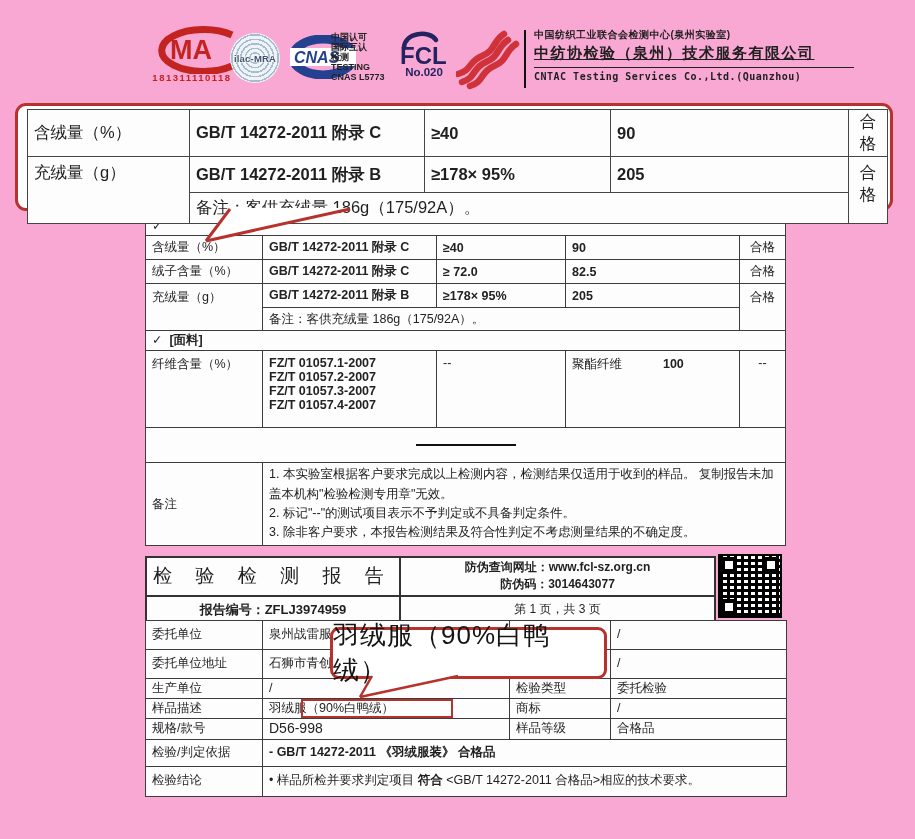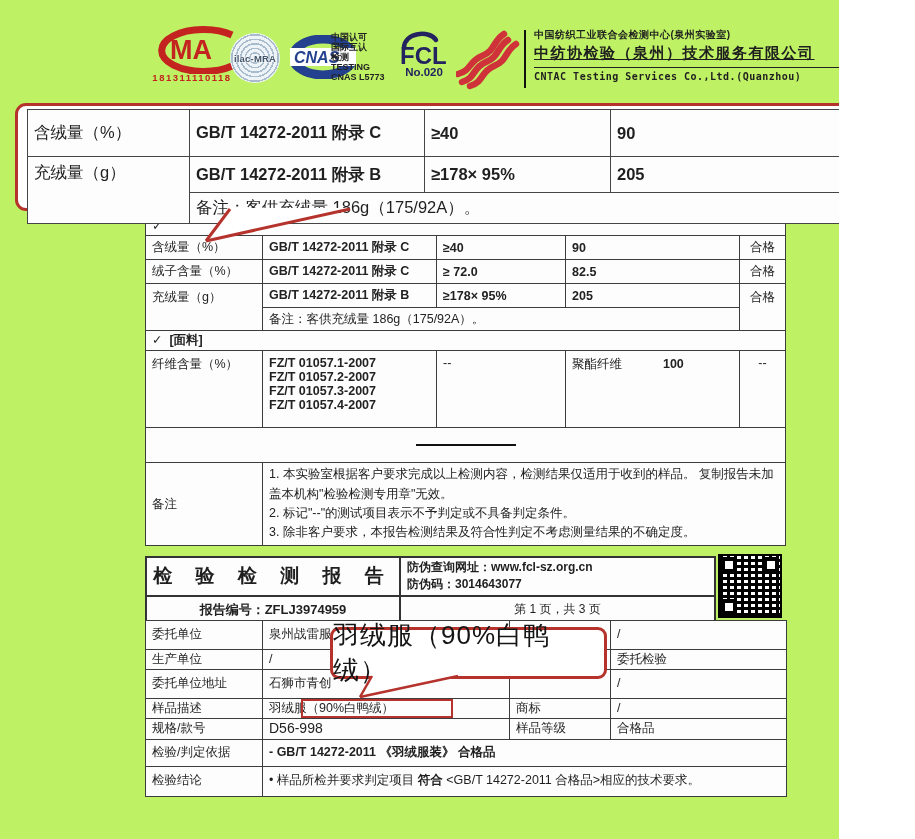--- a/index.html
+++ b/index.html
@@ -1,18 +1,18 @@
 <!DOCTYPE html>
 <html><head>
 <meta charset="utf-8">
 <style>
   * { margin:0; padding:0; box-sizing:border-box; }
   html,body { background:#ffffff; }
   body { font-family:"Liberation Sans","DejaVu Sans",sans-serif; color:#1f1f1f; }
-  #canvas { position:relative; width:839px; height:839px; background:#bef264; overflow:hidden; }
+  #canvas { position:relative; width:915px; height:839px; background:#f9a8d4; overflow:hidden; }
 
   
   .hdr { position:absolute; }
   .cma-num { position:absolute; left:146px; top:72px; width:92px; text-align:center;
              color:#c4241f; font-size:9.5px; font-weight:700; letter-spacing:1.5px; }
   .ilac { position:absolute; left:230px; top:33px; width:50px; height:50px; border-radius:50%;
           background:repeating-radial-gradient(circle at 50% 50%, #a9bccd 0 1.5px, #eef3f7 1.5px 4.5px);
           display:flex; align-items:center; justify-content:center; }
   .ilac span { font-size:9.5px; font-weight:700; color:#44566b;
                text-shadow:0 0 2px #fff,0 0 2px #fff; letter-spacing:.2px; }
@@ -45,22 +45,22 @@
   
   .results { position:absolute; left:145px; top:215px; width:641px; font-size:12.5px; }
   .results td { color:#222; }
   .sec td { font-weight:700; }
   .divline { display:block; margin:0 auto; width:100px; height:2px; background:#111; }
   .remarks div { line-height:1.55; }
 
   
   .rpt-head { position:absolute; left:145px; top:556px; width:569px; font-size:12px; }
   .rpt-head td { border-width:2px; border-color:#333; }
-  .rpt-title { font-size:19px; font-weight:700; letter-spacing:9px; text-align:center; }
-  .anti { font-weight:700; text-align:left; line-height:1.45; }
+  .rpt-title { font-size:19px; font-weight:400; letter-spacing:9px; text-align:center; }
+  .anti { font-weight:700; text-align:center; line-height:1.45; }
   .rpt-no { font-weight:700; text-align:center; font-size:13px; }
   .page-info { text-align:center; font-size:12px; }
 
   .qr { position:absolute; left:718px; top:554px; width:64px; height:64px; background:#fff;
         border:2px solid #000; z-index:2;
         background-image:
           repeating-linear-gradient(90deg,#000 0 3px,transparent 3px 7px),
           repeating-linear-gradient(0deg,#000 0 3px,#fff 3px 6px); }
   .qr i { position:absolute; width:16px; height:16px; border:4px solid #000; background:#fff; }
   .qr .f1 { left:1px; top:1px; } .qr .f2 { right:1px; top:1px; } .qr .f3 { left:1px; bottom:1px; }
@@ -270,32 +270,32 @@
         <col style="width:101px">
         <col style="width:176px">
       </colgroup>
     <tbody>
         <tr style="height:29px">
       <td class="lt">委托单位</td>
       <td class="lt">泉州战雷服饰有限公司</td>
       <td class="lt"></td>
       <td class="lt">/</td>
     </tr>
+    <tr style="height:29px">
+      <td class="lt">委托单位地址</td>
+      <td class="lt">石狮市青创</td>
+      <td class="lt"></td>
+      <td class="lt">/</td>
+    </tr>
     <tr style="height:20px">
       <td class="lt">生产单位</td>
       <td class="lt">/</td>
       <td class="lt">检验类型</td>
       <td class="lt">委托检验</td>
     </tr>
-    <tr style="height:29px">
-      <td class="lt">委托单位地址</td>
-      <td class="lt">石狮市青创</td>
-      <td class="lt"></td>
-      <td class="lt">/</td>
-    </tr>
     <tr style="height:20px">
       <td class="lt">样品描述</td>
       <td class="lt">羽绒服（90%白鸭绒）</td>
       <td class="lt">商标</td>
       <td class="lt">/</td>
     </tr>
     <tr style="height:20px">
       <td class="lt">规格/款号</td>
       <td class="lt" style="font-size:14px">D56-998</td>
       <td class="lt">样品等级</td>

